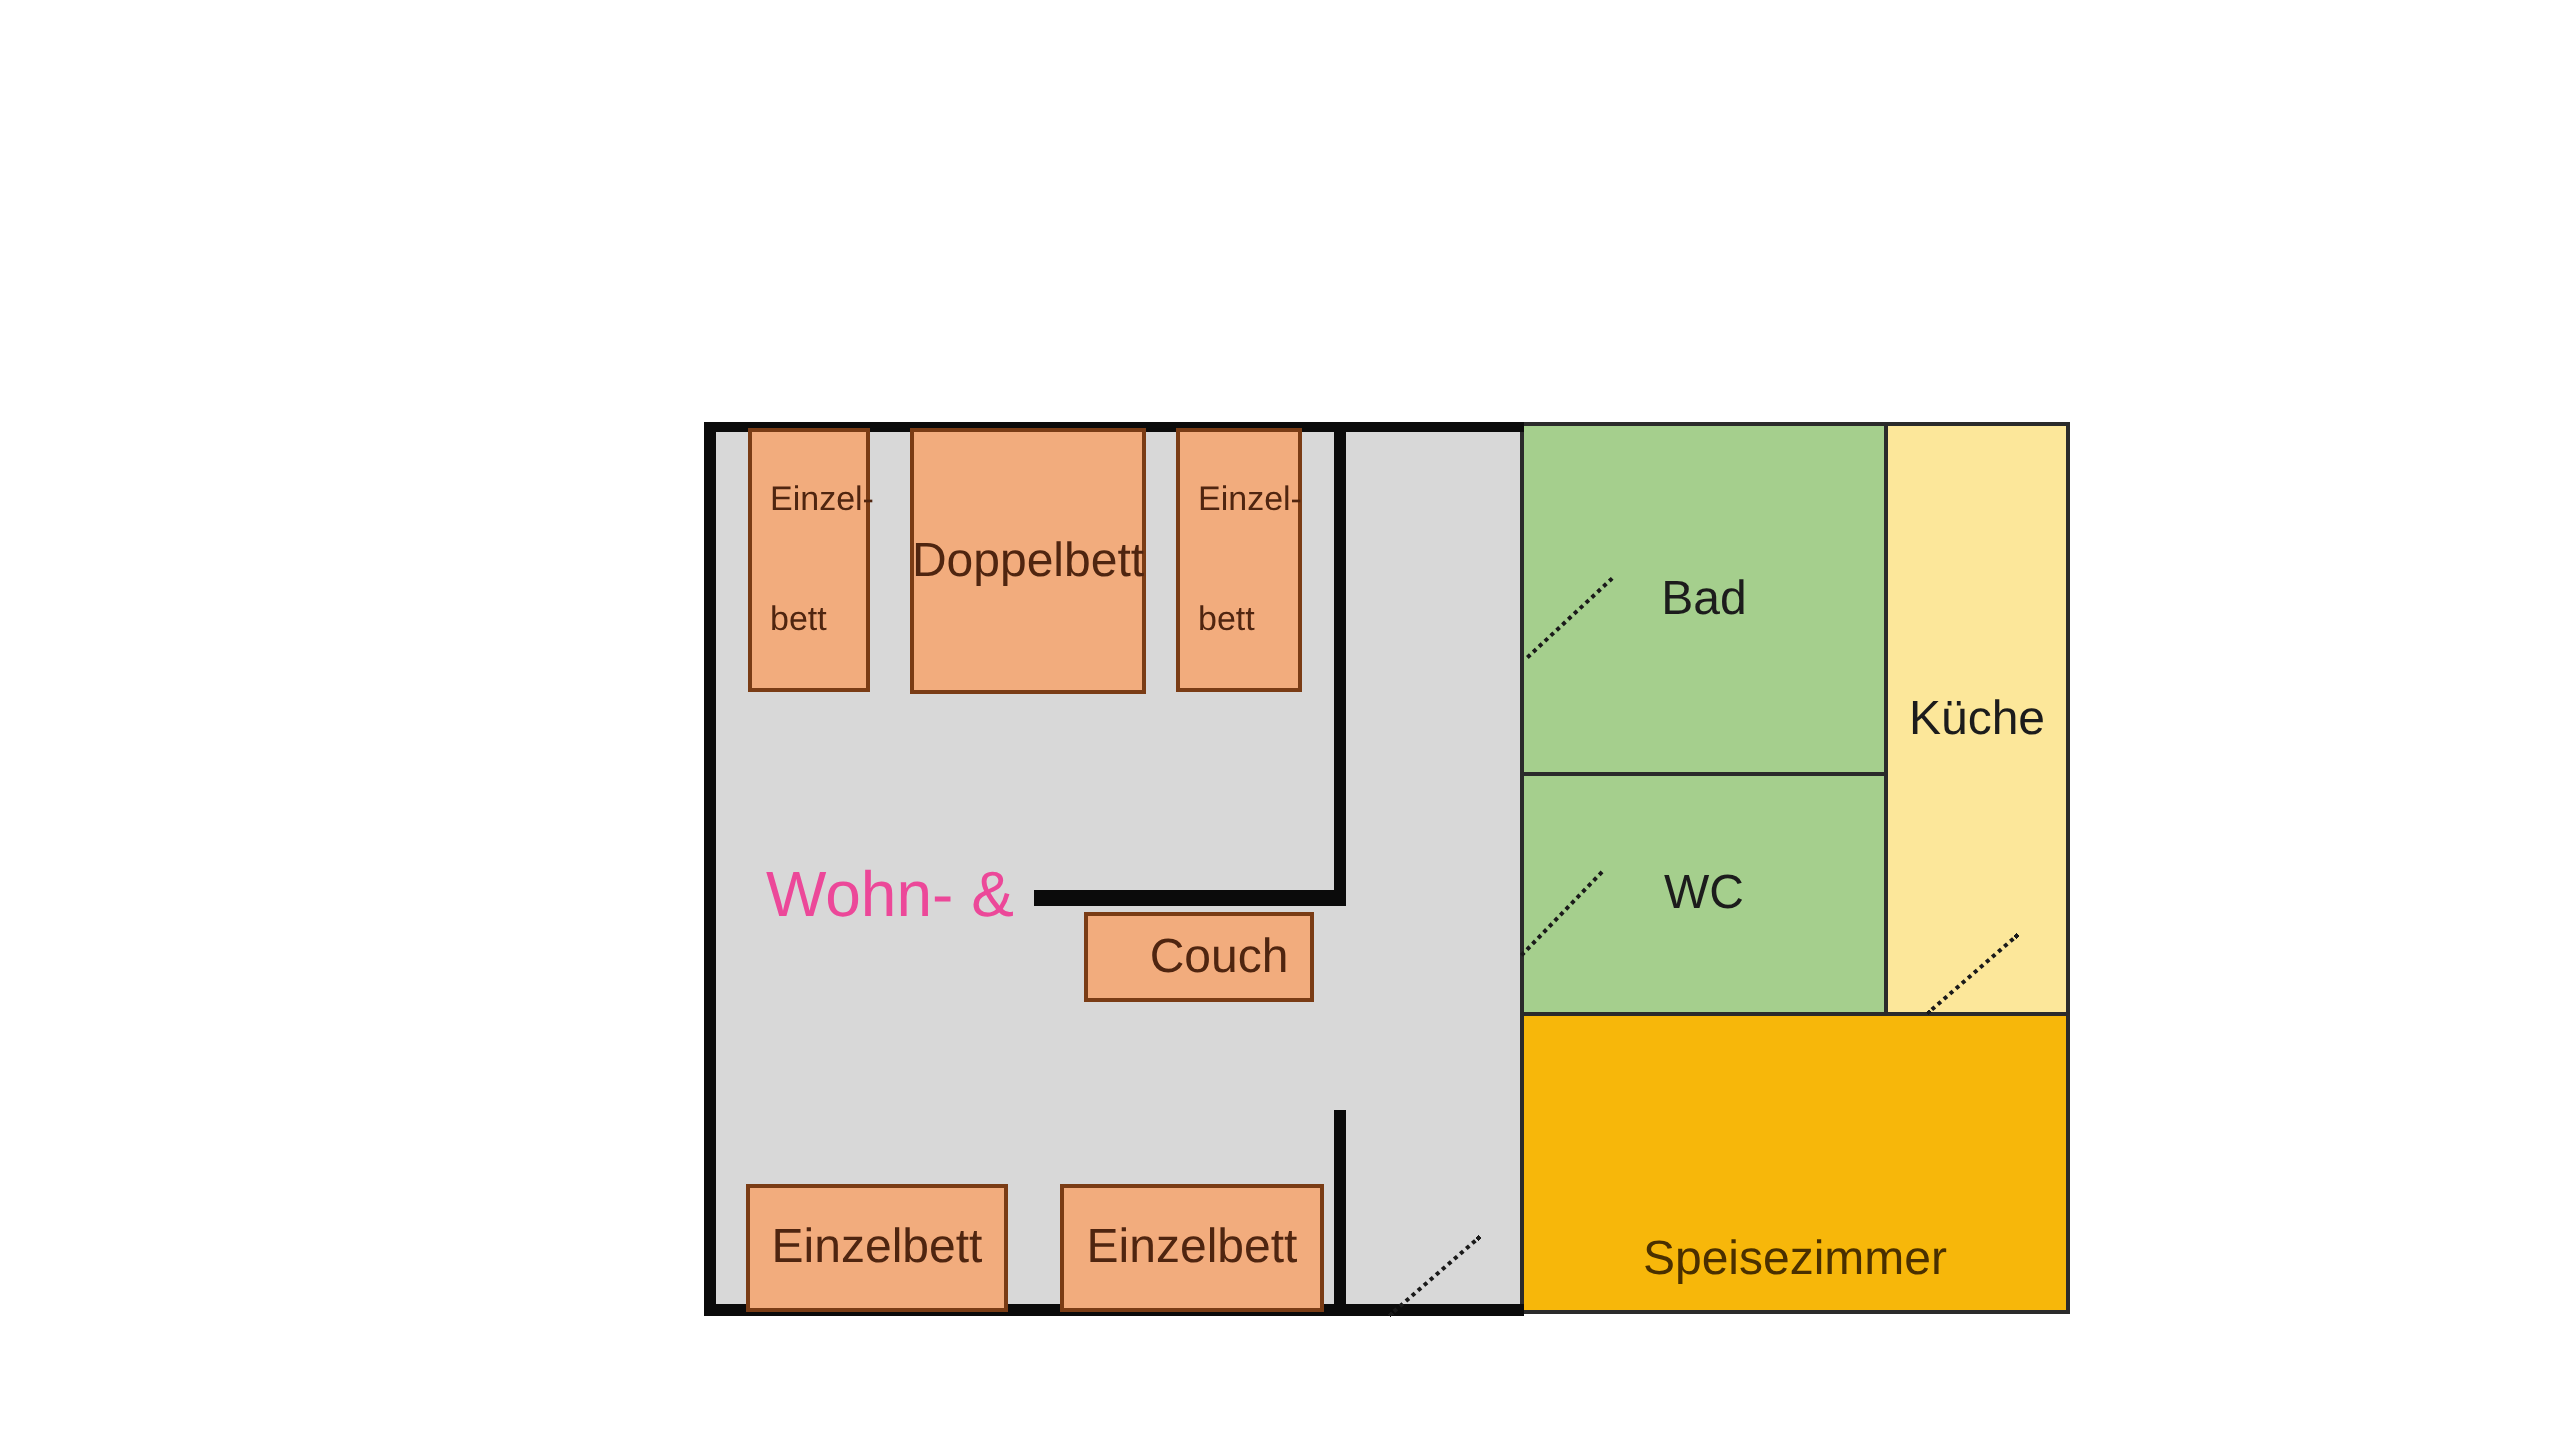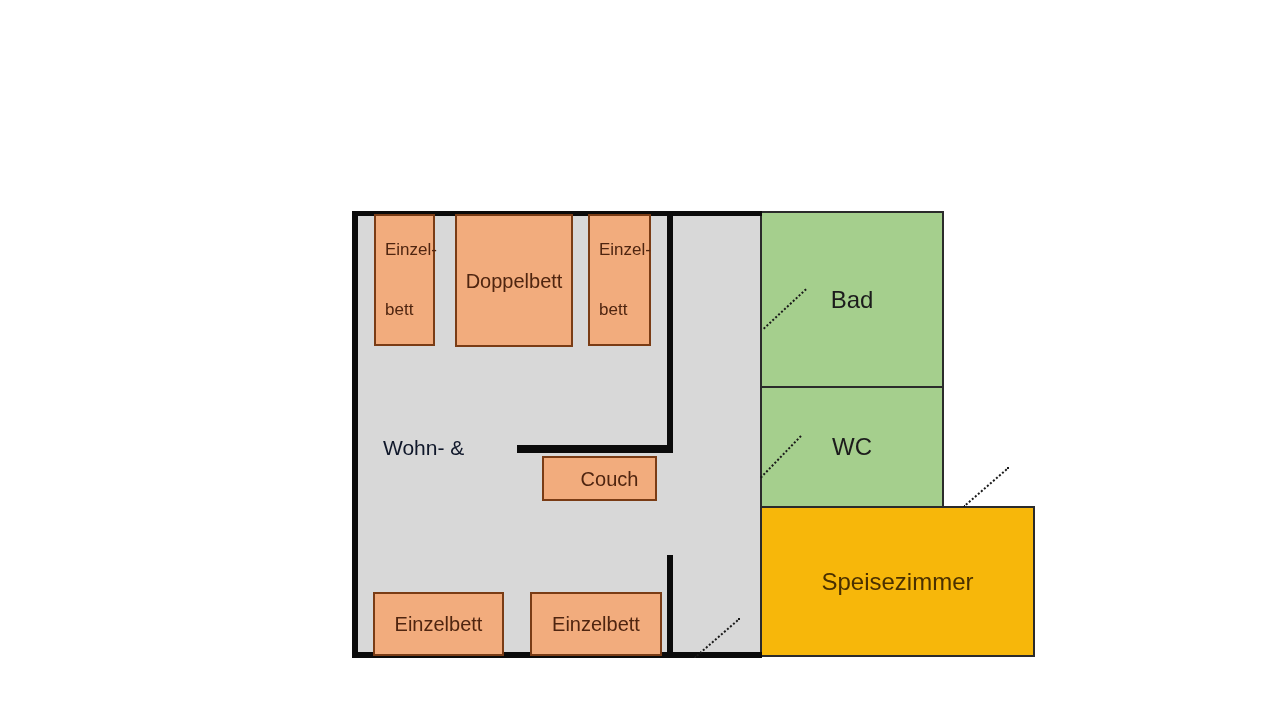--- a/index.html
+++ b/index.html
@@ -14,49 +14,52 @@
   .room-label{
     width:100%;height:100%;display:flex;align-items:center;justify-content:center;
     font-size:24px;color:#1c1c1c;
   }
   
   .wall{background:#0b0b0b;}
   
   .furn{
     border:2px solid #7a3c15;
     display:flex;flex-direction:column;align-items:center;justify-content:center;
-    font-size:20px;color:#4f2510;line-height:24px;
+    font-size:24px;color:#4f2510;line-height:24px;
   }
   .furn.left-align{align-items:flex-start;padding-left:9px;gap:36px;}
   
   .door{
     border-top:2.5px dotted #1a1a1a;height:0;transform-origin:left top;
   }
   .living-text{
-    font-size:21px;color:#0f172a;line-height:31px;white-space:nowrap;
+    font-size:32px;color:#ec4899;line-height:31px;white-space:nowrap;
   }
   .shift-up{padding-bottom:20px;}
   .shift-up-sm{padding-bottom:14px;}
-  .dining-label{color:#4a3000;}
+  .dining-label{color:#4a3000;margin-top:48px;}
 </style>
 </head>
 <body>
 
 <div id="canvas">
 
   <div class="abs" style="left: 352px; top: 211px; width: 410px; height: 447px; background-color: rgb(216, 216, 216);"></div>
 
   <div class="abs room" style="left: 760px; top: 211px; width: 184px; height: 177px; background-color: rgb(165, 207, 141);">
     <div class="room-label shift-up-sm">Bad</div>
   </div>
 
   <div class="abs room" style="left: 760px; top: 386px; width: 184px; height: 122px; background-color: rgb(165, 207, 141);">
     <div class="room-label shift-up">WC</div>
   </div>
 
+  <div class="abs room" style="left: 942px; top: 211px; width: 93px; height: 297px; background-color: rgb(252, 231, 154);">
+    <div class="room-label shift-up-sm">Küche</div>
+  </div>
 
   <div class="abs room" style="left: 760px; top: 506px; width: 275px; height: 151px; background-color: rgb(247, 183, 10);">
     <div class="room-label dining-label">Speisezimmer</div>
   </div>
 
   <div class="abs wall" style="left:352px;top:211px;width:410px;height:5px;"></div>
   <div class="abs wall" style="left:352px;top:211px;width:6px;height:447px;"></div>
   <div class="abs wall" style="left:352px;top:652px;width:410px;height:6px;"></div>
   <div class="abs wall" style="left:667px;top:211px;width:6px;height:241px;"></div>
   <div class="abs wall" style="left:517px;top:445px;width:156px;height:8px;"></div>

